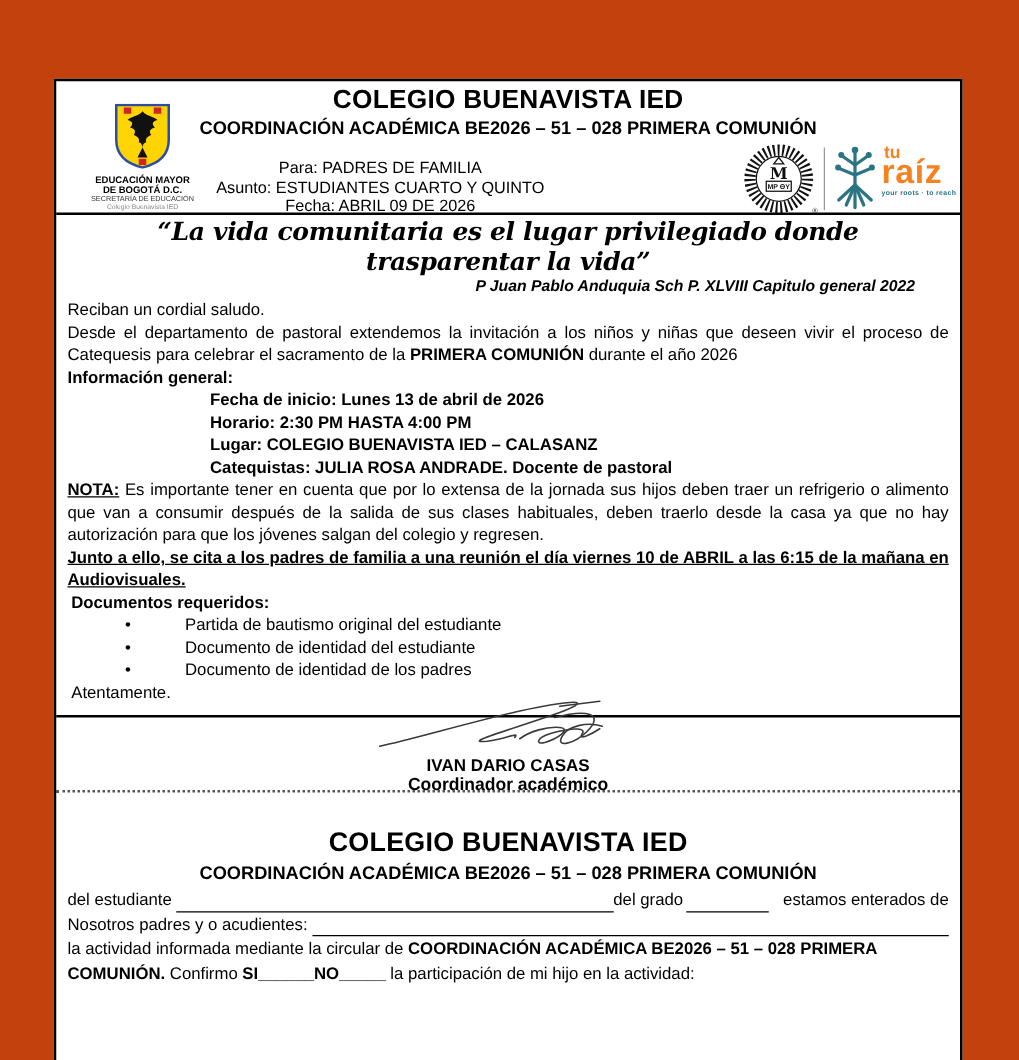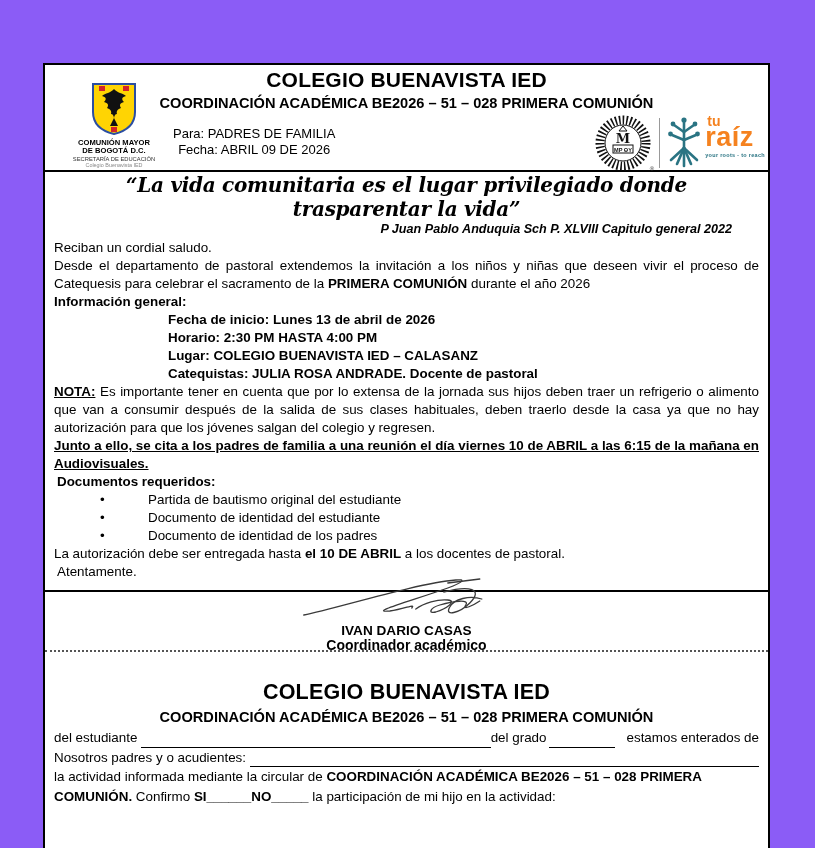--- a/index.html
+++ b/index.html
@@ -1,17 +1,17 @@
 <!DOCTYPE html>
 <html><head>
 <meta charset="utf-8">
 <style>
   * { margin:0; padding:0; box-sizing:border-box; }
   body { background:#fff; font-family:"Liberation Sans", sans-serif; color:#000; }
-  .page { position:relative; width:815px; height:848px; background:#8b5cf6; overflow:hidden; }
+  .page { position:relative; width:815px; height:848px; background:#c2410c; overflow:hidden; }
   .doc-box { position:absolute; left:43px; top:63px; width:727px; height:880px;
              border:2px solid #000; background:#fff; }
 
   
   .hdr { position:relative; height:104px; border-bottom:2px solid #000; }
   .hdr-title { text-align:center; font-size:21px; font-weight:bold; margin-top:3px; letter-spacing:0.2px; }
   .hdr-sub { text-align:center; font-size:14.6px; font-weight:bold; margin-top:3px; }
   .alcaldia { position:absolute; left:10px; top:15px; width:118px; text-align:center; line-height:1.05; }
   .alcaldia .l12 { font-size:7.6px; font-weight:bold; }
   .alcaldia .l3 { font-size:5.8px; margin-top:1px; color:#333; }
@@ -76,28 +76,29 @@
 
       <div class="alcaldia">
         <svg width="46" height="52" viewBox="0 0 46 52">
           <path d="M23 1 L44 1 L44 29 Q44 46 23 51 Q2 46 2 29 L2 1 Z" fill="#FFD403" stroke="#2B4EA2" stroke-width="2"></path>
           <rect x="8" y="3" width="6" height="5" fill="#D2232A"></rect>
           <rect x="32" y="3" width="6" height="5" fill="#D2232A"></rect>
           <rect x="20" y="44" width="6" height="5" fill="#D2232A"></rect>
           <path d="M23 6 C20 10 14 10 11 13 C15 14 16 16 13 19 C17 20 18 22 16 25 C19 26 21 28 20 31 C22 31 23 33 23 36 C23 33 24 31 26 31 C25 28 27 26 30 25 C28 22 29 20 33 19 C30 16 31 14 35 13 C32 10 26 10 23 6 Z" fill="#111"></path>
           <path d="M23 35 L19 43 L27 43 Z" fill="#111"></path>
         </svg>
-        <div class="l12">COMUNIÓN MAYOR</div>
+        <div class="l12">EDUCACIÓN MAYOR</div>
         <div class="l12">DE BOGOTÁ D.C.</div>
         <div class="l3">SECRETARÍA DE EDUCACIÓN</div>
         <div class="l4">Colegio Buenavista IED</div>
       </div>
 
       <div class="memo">
         <div>Para: PADRES DE FAMILIA</div>
+        <div>Asunto: ESTUDIANTES CUARTO Y QUINTO</div>
         <div>Fecha: ABRIL 09 DE 2026</div>
       </div>
 
       <div class="logos-right">
         <div class="seal-wrap">
           <svg width="58" height="58" viewBox="0 0 58 58">
             <circle cx="29" cy="29" r="23" fill="none" stroke="#111" stroke-width="9" stroke-dasharray="1.6 2.1"></circle>
             <circle cx="29" cy="29" r="18" fill="#fff" stroke="#111" stroke-width="1"></circle>
             <path d="M29 12 L33 17 L25 17 Z" fill="none" stroke="#111" stroke-width="1"></path>
             <text x="29" y="29" font-size="13" font-weight="bold" font-family="DejaVu Serif, serif" text-anchor="middle" fill="#111">M</text>
@@ -163,21 +164,20 @@
         </div>
       <div class="bullet-row">
           <span class="bullet-dot">•</span>
           <span class="bullet-txt">Documento de identidad del estudiante</span>
         </div>
       <div class="bullet-row">
           <span class="bullet-dot">•</span>
           <span class="bullet-txt">Documento de identidad de los padres</span>
         </div>
 
-      <div><span>La autorización debe ser entregada hasta </span><span class="bold">el 10 DE ABRIL</span><span> a los docentes de pastoral.</span></div>
       <div class="closing">Atentamente.</div>
     </div>
 
     <div class="sig-sec">
       <svg class="sig-svg" width="210" height="60" viewBox="0 0 210 60">
         <g stroke="#3a3a3a" stroke-width="1.3" fill="none" stroke-linecap="round">
           <path d="M6 40 C 40 33, 120 8, 158 5 C 168 4, 166 7, 150 13 C 110 27, 70 38, 92 36 C 108 34, 118 28, 114 33"></path>
           <path d="M118 34 C 126 28, 140 24, 150 25 C 160 26, 148 34, 138 37 C 130 39, 132 33, 142 30 C 156 26, 172 24, 168 30 C 164 36, 176 30, 182 26"></path>
           <path d="M146 17 C 172 10, 186 14, 172 28 C 162 38, 146 42, 152 32 C 156 24, 172 20, 184 24"></path>
           <path d="M150 8 L 182 4"></path>

